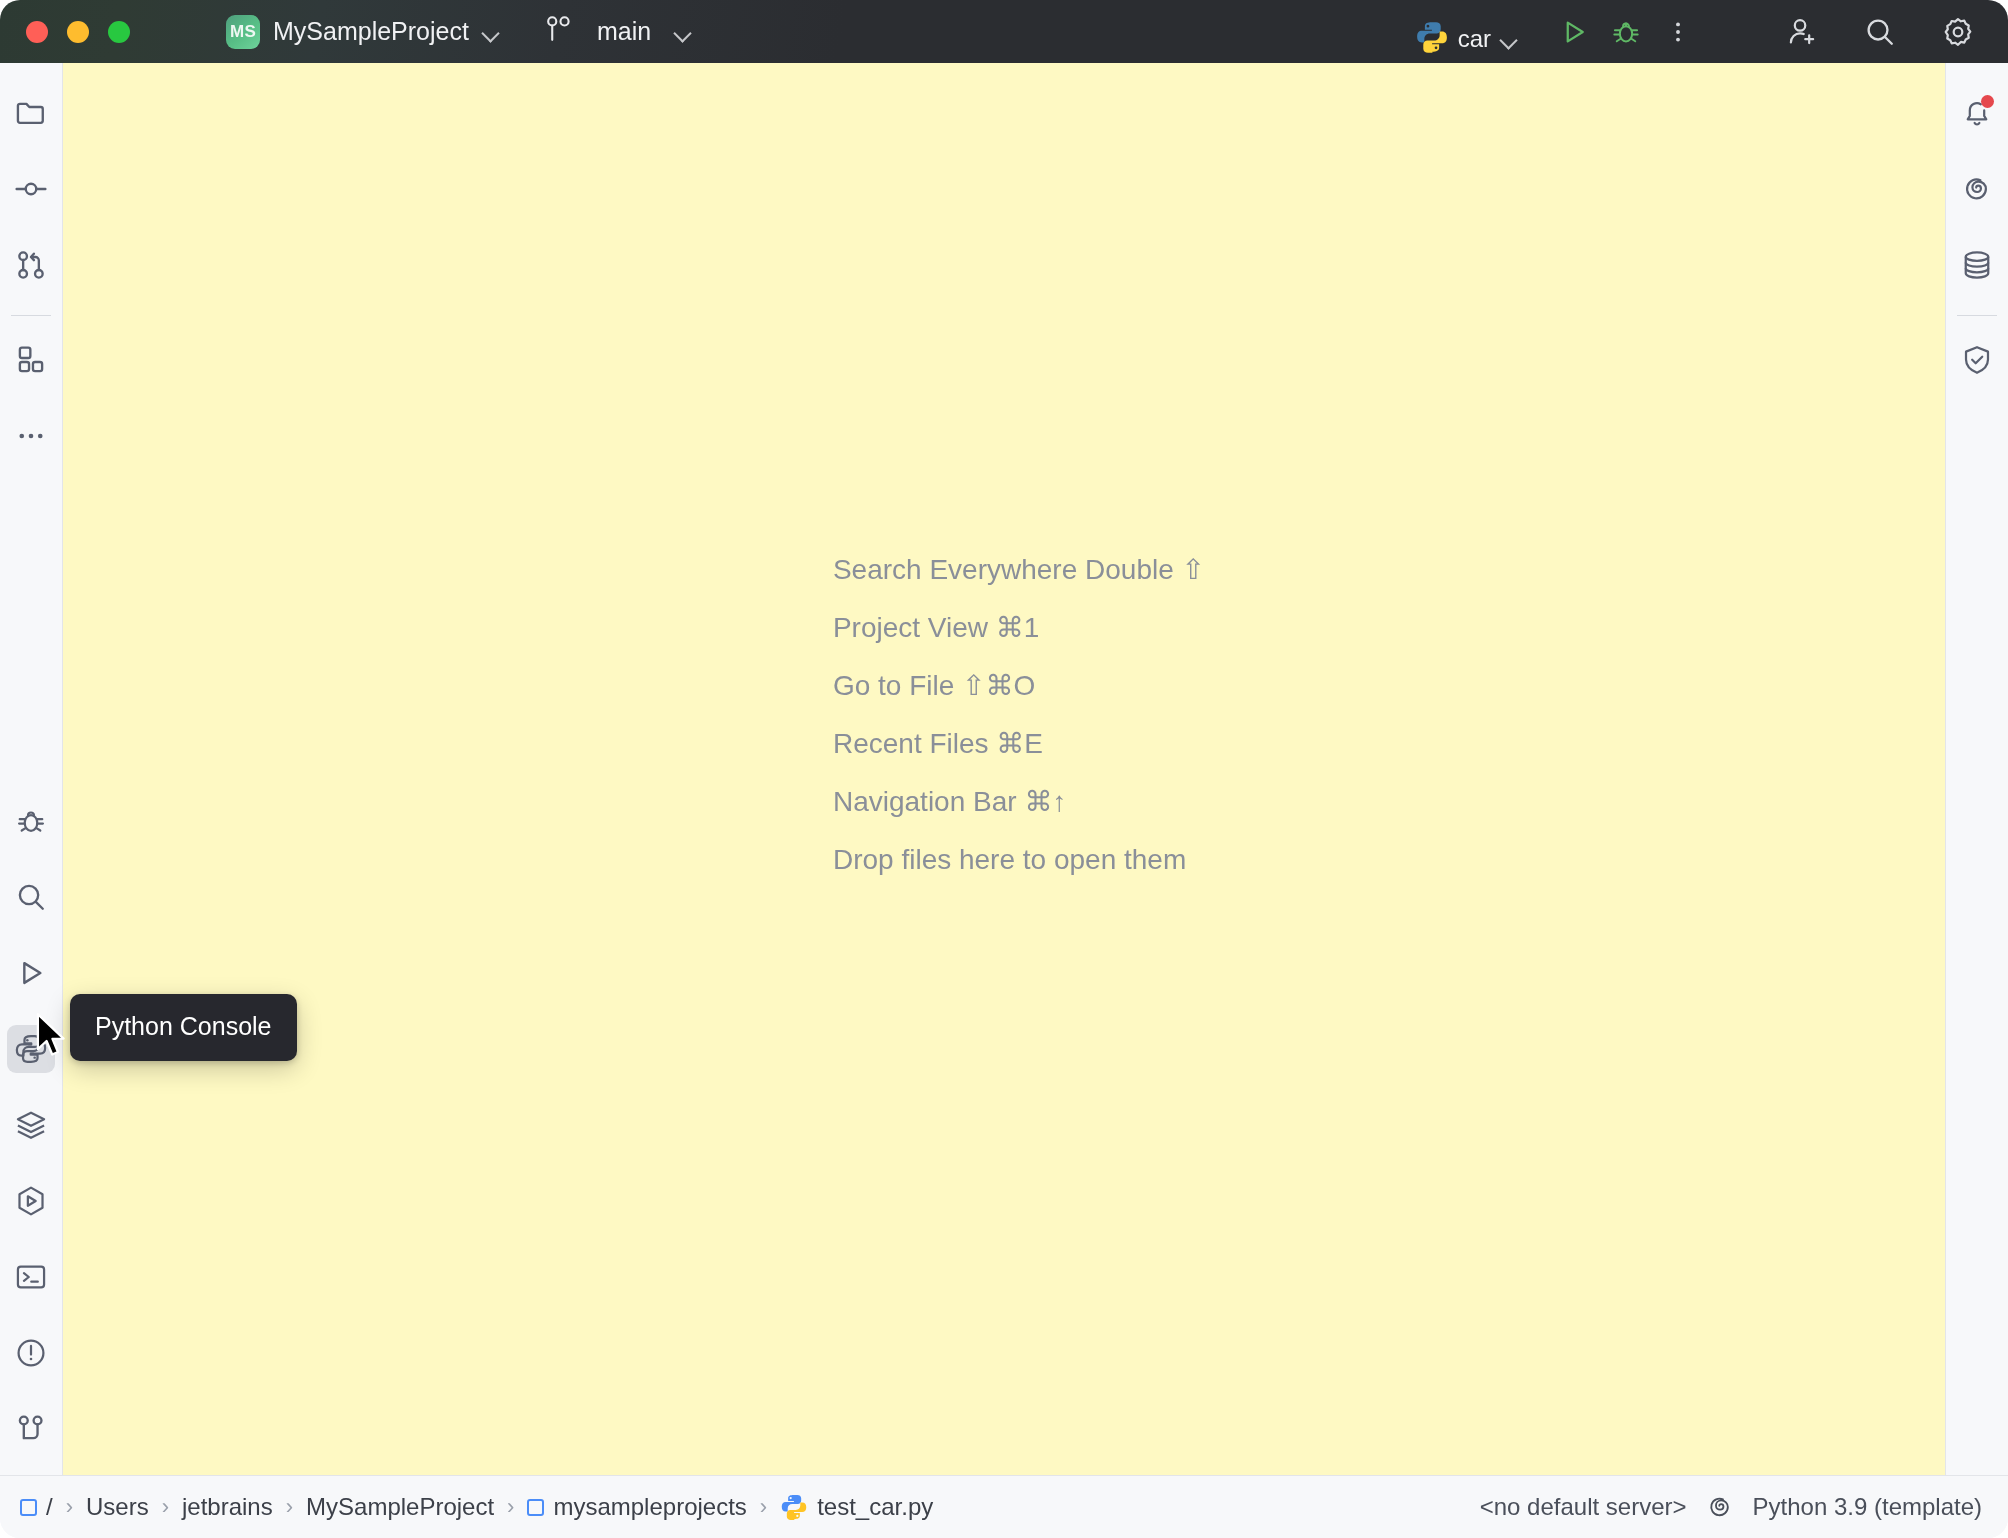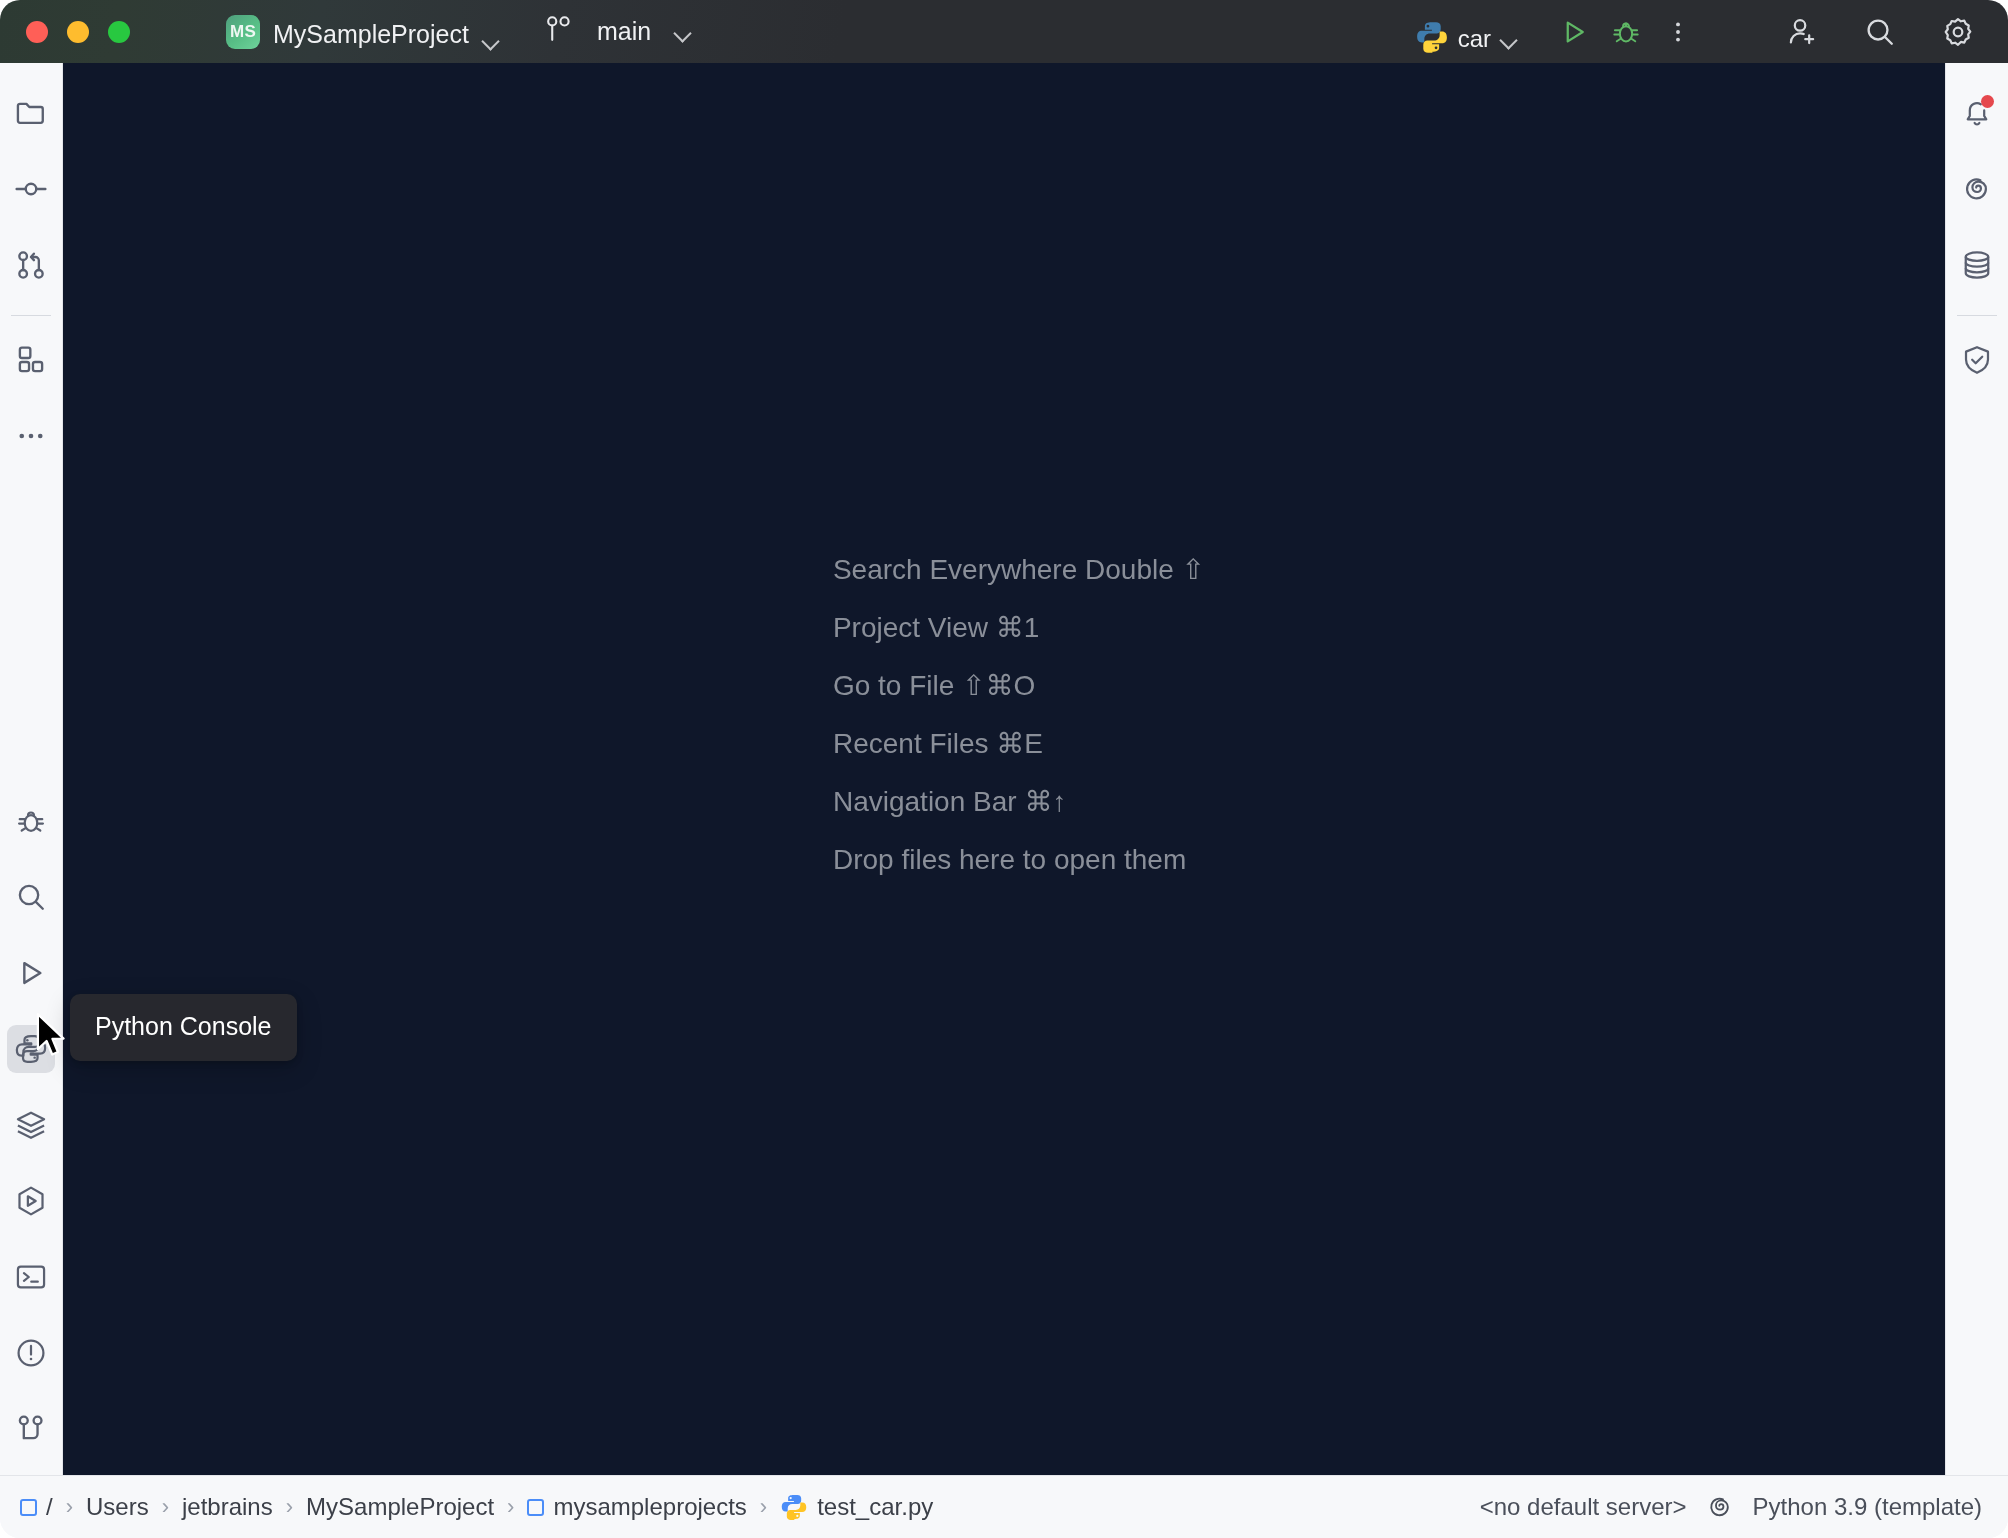--- a/index.html
+++ b/index.html
@@ -27,21 +27,21 @@
     display: flex; align-items: center;
     padding: 0 24px 0 26px;
     color: #e8e9ec;
   }
   .traffic { display: flex; align-items: center; gap: 19px; }
   .tl { width: 22px; height: 22px; border-radius: 50%; display:block; }
   .tl.red { background: #ff5f57; }
   .tl.yellow { background: #febc2e; }
   .tl.green { background: #28c840; }
 
-  .proj-group { display: flex; align-items: flex-end; gap: 13px; margin-left: 56px; padding-left: 40px; }
+  .proj-group { display: flex; align-items: center; gap: 13px; margin-left: 56px; padding-left: 40px; }
   .proj-badge {
     width: 34px; height: 34px; border-radius: 9px;
     background: linear-gradient(140deg, #4f9f7e 0%, #58bf86 55%, #6fd39b 100%);
     color: #eef7f2; font-size: 17px; font-weight: 600;
     display: flex; align-items: center; justify-content: center;
     letter-spacing: .3px;
   }
   .proj-name { font-size: 25px; color: #f0f1f3; font-weight: 400; }
   .chev { display: inline-block; width: 18px; height: 18px; position: relative; opacity: .82;}
   .chev::before {
@@ -74,21 +74,21 @@
     width: 48px; height: 48px; margin: 14px 0;
     display:flex; align-items:center; justify-content:center;
     border-radius: 9px; color: #5a6070; position: relative;
   }
   .sb-icon.active { background: #dcdee3; }
   .sb-sep { width: 40px; height: 1px; background: #d7dae0; margin: 12px 0 6px; }
   .lbar .spacer { flex: 1 1 auto; }
 
   
   .editor {
-    flex: 1 1 auto; position: relative; background: #0f172a;
+    flex: 1 1 auto; position: relative; background: #fef9c3;
     display: flex; align-items: flex-start; justify-content: center;
     min-width: 0;
   }
   .hints {
     margin-top: 478px;
     display: flex; flex-direction: column;
     color: #8a8f99; font-size: 28px; line-height: 1;
     padding-left: 30px;
   }
   .hint { padding: 15px 0; white-space: nowrap; }

